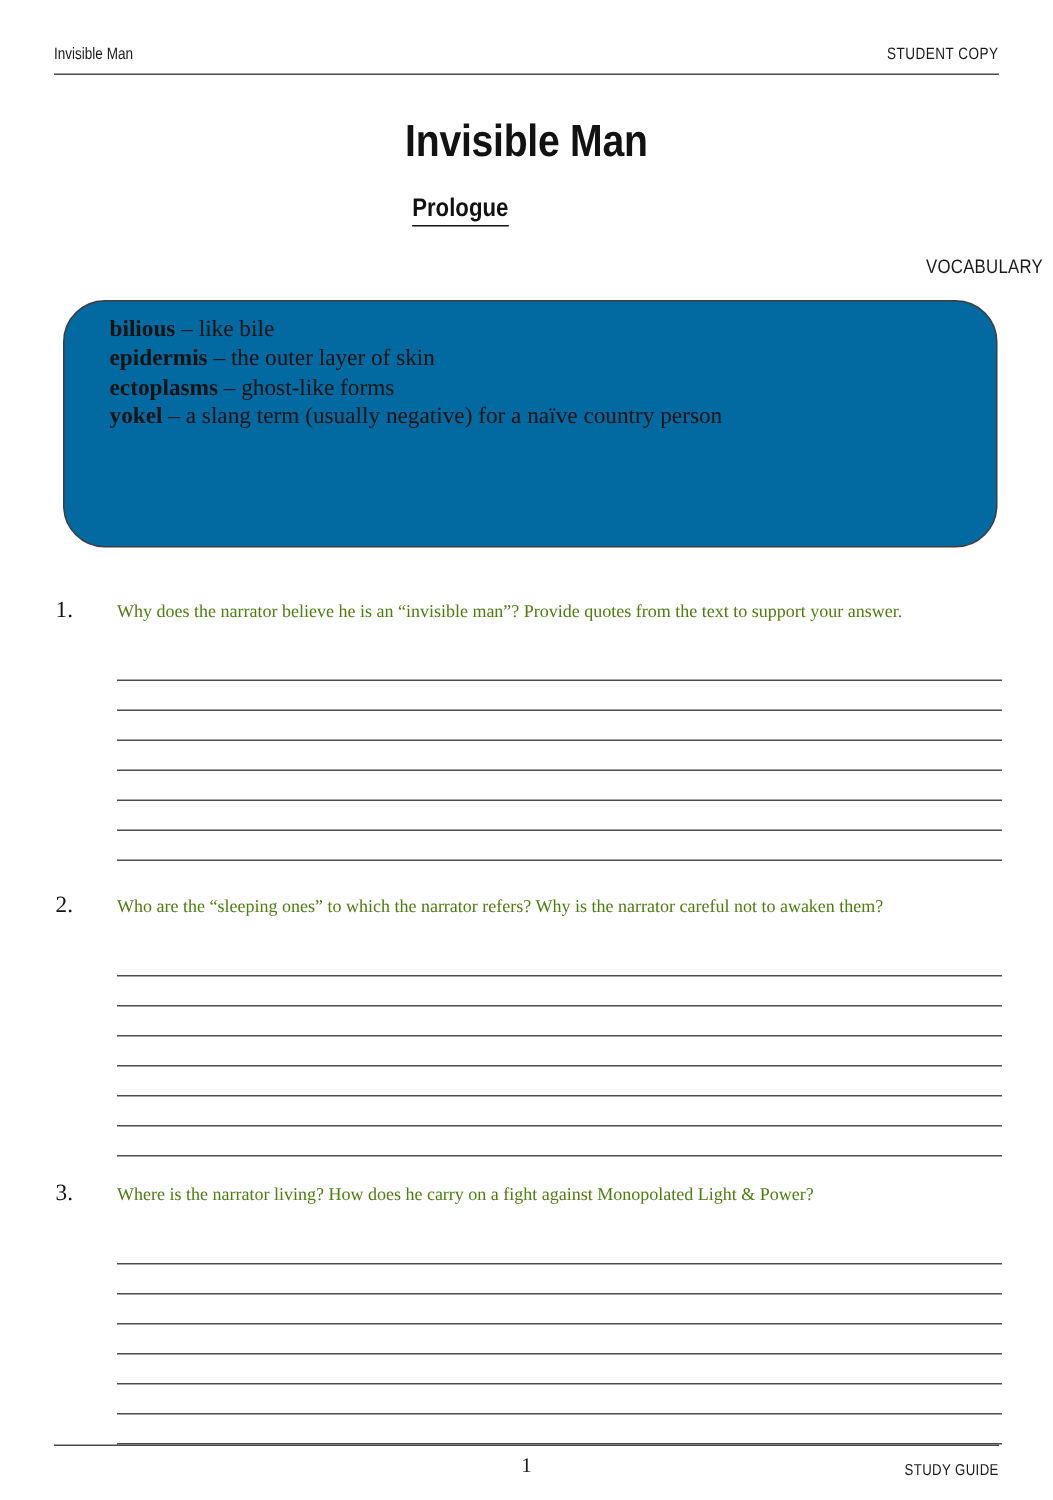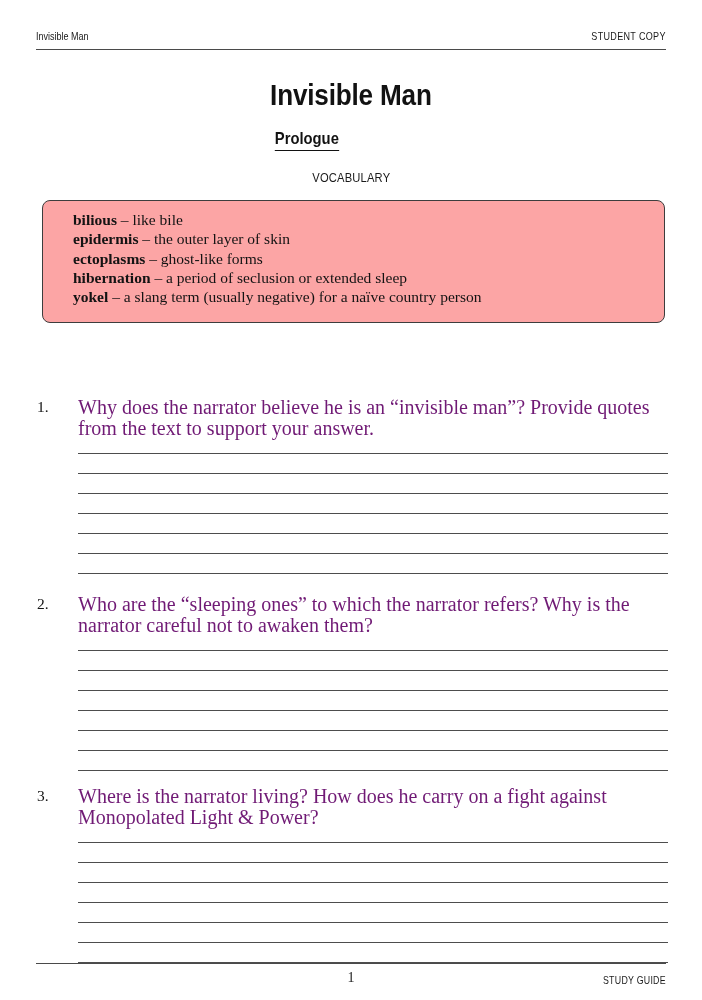--- a/index.html
+++ b/index.html
@@ -85,41 +85,41 @@
     transform: scaleX(0.87);
     border-bottom: 1.6px solid #121212;
     padding-bottom: 1px;
   }
 
   .vocab-heading {
     position: absolute;
     left: 0;
     top: 170px;
     width: 702px;
-    text-align: center;
+    text-align: right;
     font-family: "Liberation Sans", "DejaVu Sans", sans-serif;
     font-weight: normal;
     font-size: 13px;
     line-height: 16px;
     letter-spacing: 0.2px;
     color: #1a1a1a;
   }
   .vocab-heading span { display: inline-block; transform: scaleX(0.86); }
 
   
   .vocab-box {
     position: absolute;
     left: 42px;
     top: 200px;
     width: 623px;
-    height: 123px;
+    height: 165px;
     box-sizing: border-box;
     border: 1.3px solid #3d3d3d;
-    border-radius: 8px;
-    background: #fca5a5;
+    border-radius: 28px;
+    background: #0369a1;
   }
   .vocab-list {
     position: absolute;
     left: 30px;
     top: 9px;
     right: 14px;
   }
   .vocab-item {
     font-family: "Liberation Serif", "DejaVu Serif", serif;
     font-size: 15.5px;
@@ -137,23 +137,23 @@
     top: 0;
     font-size: 15.5px;
     line-height: 20px;
     color: #131313;
   }
   .q-text {
     position: absolute;
     left: 78px;
     top: 0;
     width: 580px;
-    font-size: 20px;
+    font-size: 12px;
     line-height: 20.5px;
-    color: #701a75;
+    color: #4d7c0f;
     text-align: left;
   }
   .answer-lines {
     position: absolute;
     left: 78px;
     width: 590px;
   }
   .answer-line {
     height: 19px;
     border-bottom: 1.4px solid #4d4d4d;
@@ -207,21 +207,20 @@
 
   <div class="doc-title"><span>Invisible Man</span></div>
   <div class="section-title"><span>Prologue</span></div>
   <div class="vocab-heading"><span>VOCABULARY</span></div>
 
   <div class="vocab-box">
     <div class="vocab-list">
         <div class="vocab-item"><span class="vocab-term">bilious</span><span> – </span><span>like bile</span></div>
         <div class="vocab-item"><span class="vocab-term">epidermis</span><span> – </span><span>the outer layer of skin</span></div>
         <div class="vocab-item"><span class="vocab-term">ectoplasms</span><span> – </span><span>ghost-like forms</span></div>
-        <div class="vocab-item"><span class="vocab-term">hibernation</span><span> – </span><span>a period of seclusion or extended sleep</span></div>
         <div class="vocab-item"><span class="vocab-term">yokel</span><span> – </span><span>a slang term (usually negative) for a naïve country person</span></div>
       </div>
   </div>
 
   <div class="questions-container">
       <div class="question-block" style="top: 397px;">
         <div class="q-num">1.</div>
         <div class="q-text">Why does the narrator believe he is an “invisible man”? Provide quotes from the text to support your answer.</div>
       </div>
       <div class="question-block" style="top: 594px;">

